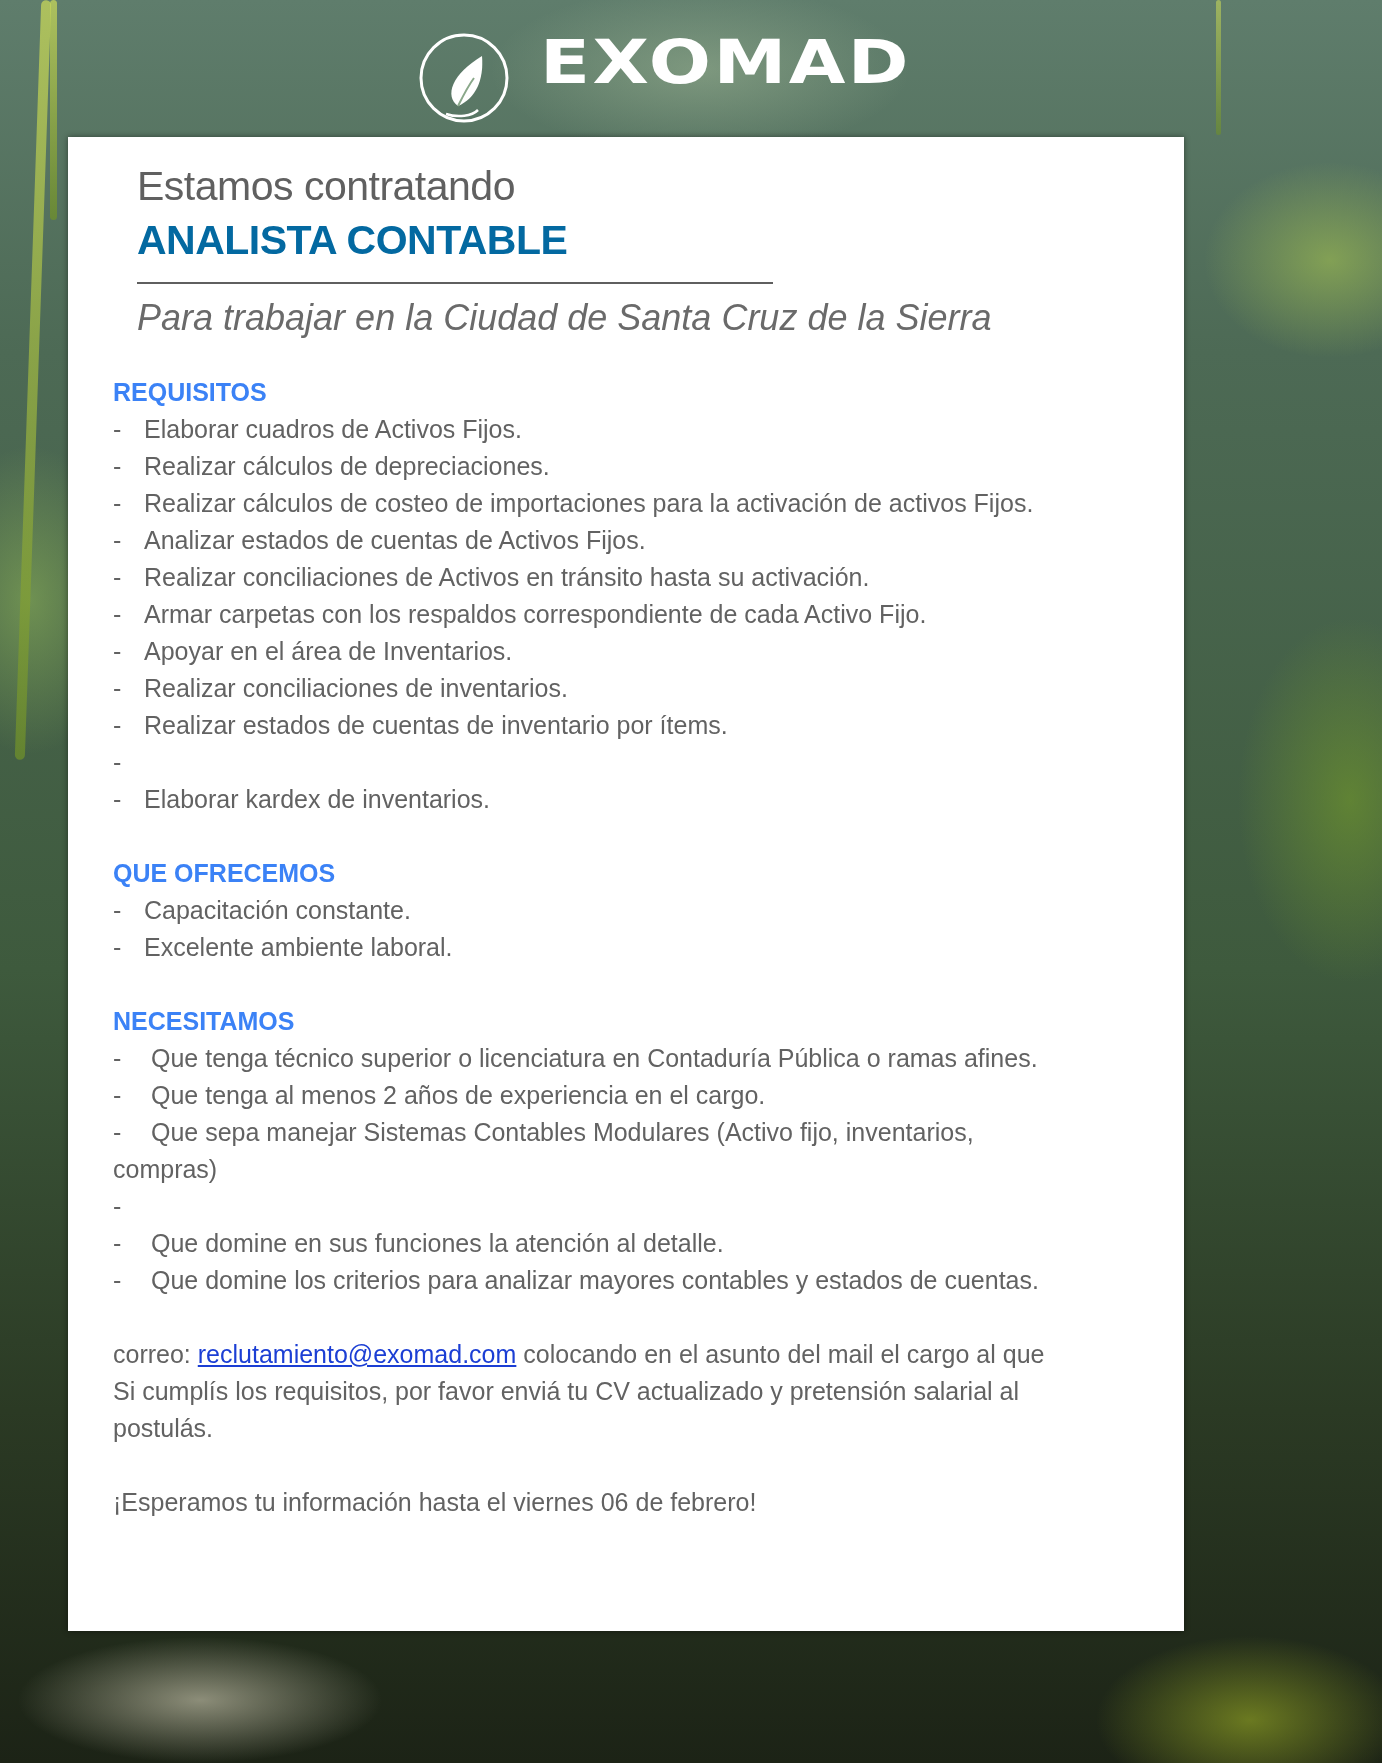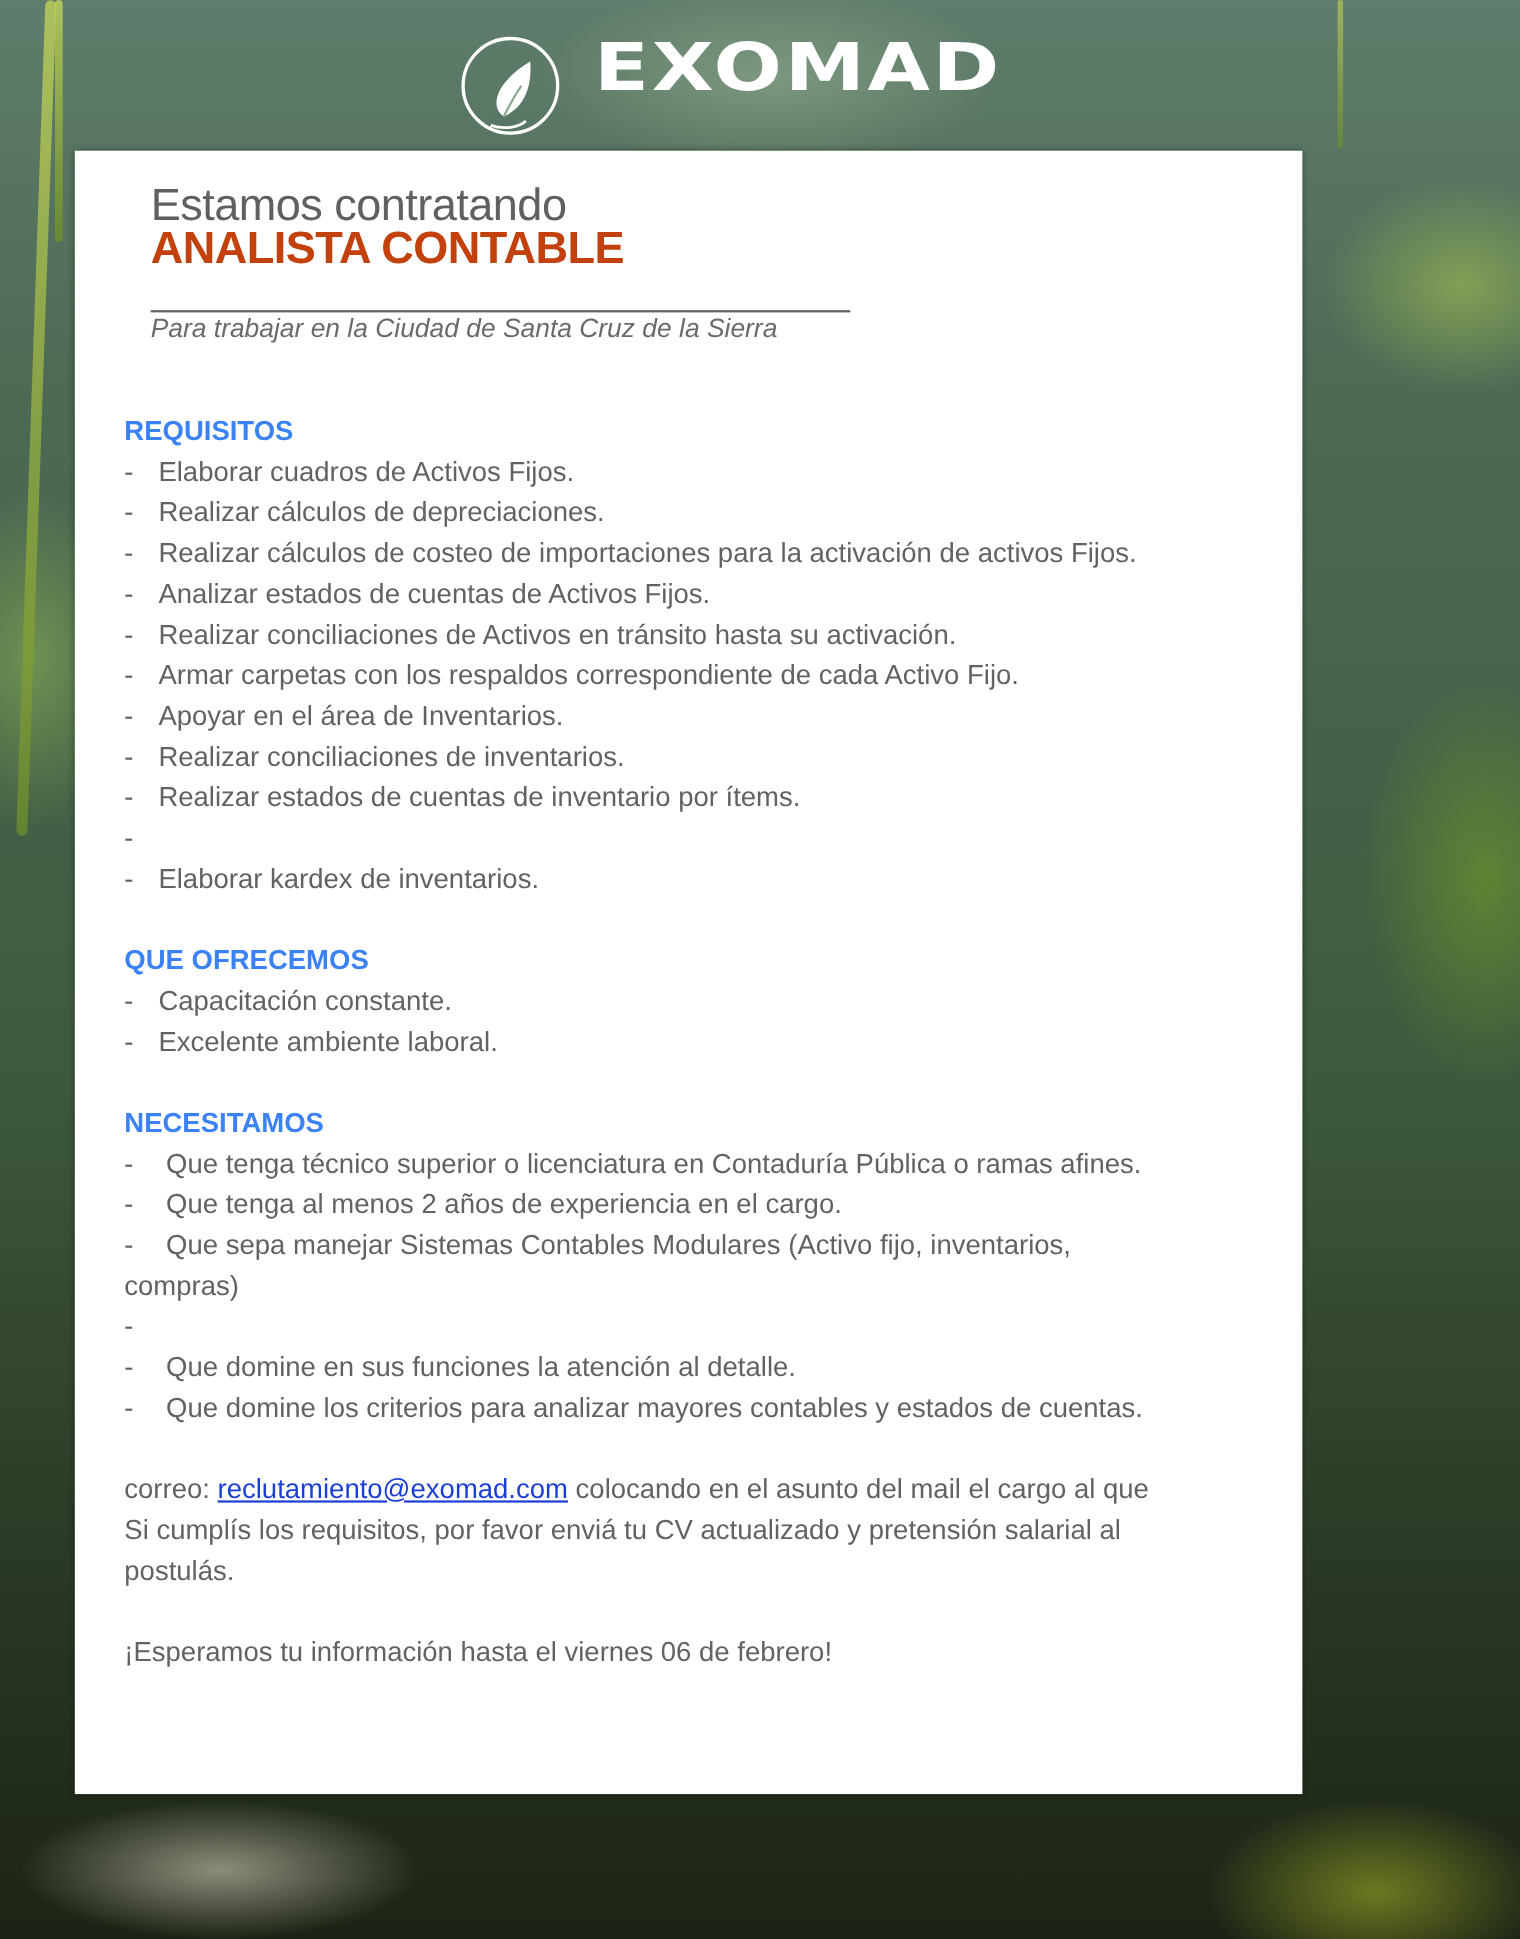--- a/index.html
+++ b/index.html
@@ -36,31 +36,31 @@
     background: #ffffff;
     box-shadow: 0 0 6px rgba(0,0,0,0.45);
     color: #5f5f5f;
   }
   .hero-line1 {
     position: absolute; left: 69px; top: 26px;
     font-size: 41px; font-weight: normal; color: #606060;
     letter-spacing: -0.5px;
   }
   .hero-line2 {
-    position: absolute; left: 69px; top: 65px;
-    font-size: 41px; font-weight: bold; color: #c2410c;
+    position: absolute; left: 69px; top: 80px;
+    font-size: 41px; font-weight: bold; color: #0369a1;
     letter-spacing: -0.5px;
   }
   .hero-divider {
     position: absolute; left: 69px; top: 145px; width: 636px; height: 2px;
     background: #5f5f5f;
   }
   .hero-sub {
-    position: absolute; left: 69px; top: 148px;
-    font-size: 24px; font-style: italic; color: #6a6a6a;
+    position: absolute; left: 69px; top: 160px;
+    font-size: 36px; font-style: italic; color: #6a6a6a;
   }
   .body {
     position: absolute; left: 45px; top: 237px; width: 1180px;
     font-size: 25px; line-height: 37px; color: #626262;
   }
   .sec-title { font-weight: bold; font-size: 25px; color: #3b82f6; }
   .item { display: flex; white-space: nowrap; }
   .dash { width: 31px; flex: none; }
   .dash-wide { width: 38px; flex: none; }
   .gap { height: 37px; }

